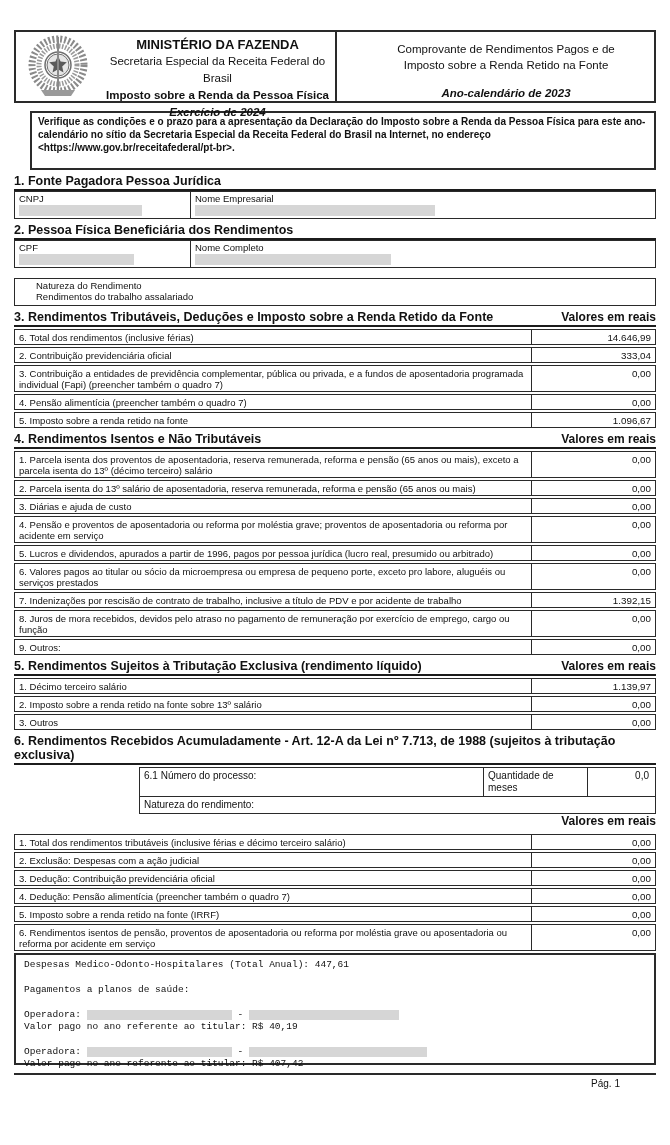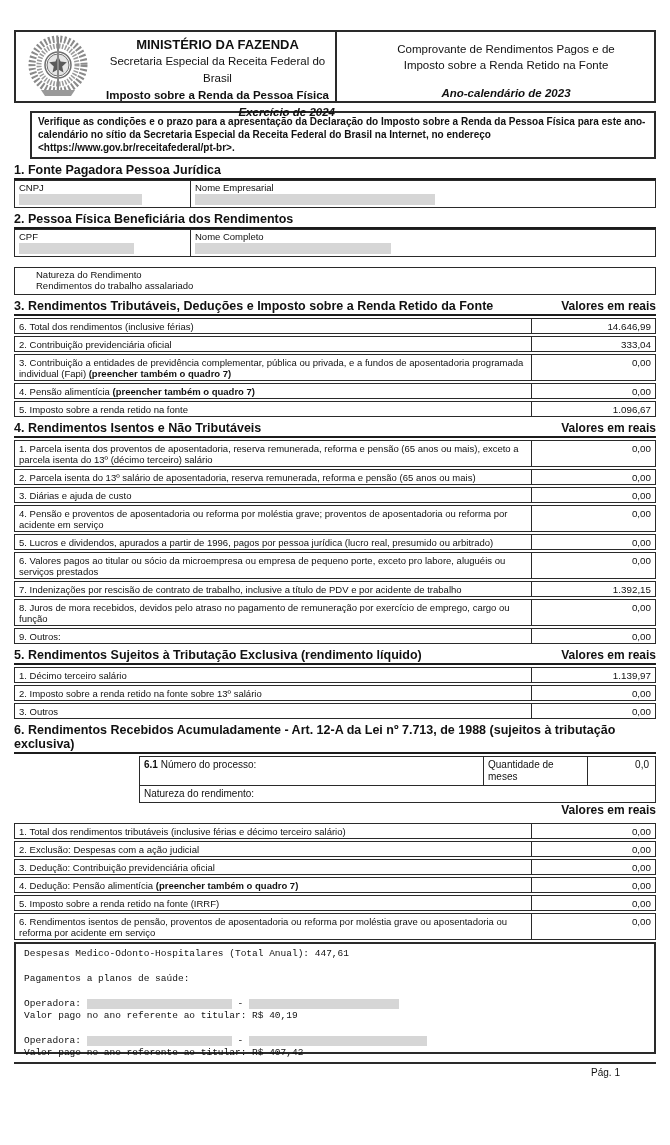--- a/index.html
+++ b/index.html
@@ -9,27 +9,27 @@
   .content { padding:30px 14px 0 14px; }
 
   
   .hdr { display:flex; border:2px solid #2a2a2a; height:73px;gap:21px; }
   .hdr-left { width:321px; display:flex; border-right:2px solid #2a2a2a; }
   .hdr-logo { width:84px; display:flex; align-items:center; justify-content:center; }
   .hdr-left-text { flex:1; text-align:center; padding-top:4px; }
   .h-title { font-size:13px; font-weight:bold; line-height:17px; }
   .h-line  { font-size:11.5px; line-height:17px; }
   .h-b     { font-weight:bold; }
-  .h-bi    { font-weight:bold; font-style:italic;text-align:right; }
+  .h-bi    { font-weight:bold; font-style:italic; }
   .hdr-right { flex:1; text-align:center; padding-top:9px; }
   .hr-line { font-size:11.5px; line-height:16px; }
   .hr-cal  { font-size:11.5px; font-weight:bold; font-style:italic; margin-top:14px; }
 
   
-  .notice { border:2px solid #2a2a2a; margin:8px 0 0 16px; padding:2px 6px 3px;
+  .notice { border:2px solid #2a2a2a; margin:8px 0 0 16px; padding:2px 6px 14px;
             font-size:10px; font-weight:bold; line-height:13px; }
 
   
   .sec-head { display:flex; justify-content:space-between; align-items:flex-end;
               border-bottom:2px solid #1c1c1c; margin-top:4px; padding-bottom:1px; }
   .sec-title { font-size:12.5px; font-weight:bold; line-height:14px; }
   .sec-right { font-size:12px; font-weight:bold; line-height:14px; }
 
   
   .fieldrow { display:flex; border:1px solid #2a2a2a; }
@@ -41,21 +41,21 @@
   .redact { background:#d6d6d6; height:11px; margin-top:1px; }
   .naturebox { border:1px solid #2a2a2a; margin-top:10px; padding:1px 21px 2px; }
   .nval { font-size:9.5px; line-height:12px; }
 
   
   .tbl { margin-top:1px; }
   .trow { display:flex; border:1px solid #2a2a2a; margin-top:2px; }
   .tlabel { flex:1; padding:1.5px 4px; font-size:9.5px; line-height:11px; }
   .tvalue { width:124px; border-left:1px solid #2a2a2a; text-align:right;
             padding:1.5px 4px; font-size:9.8px; line-height:11px; }
-  .bld { font-weight:bold;margin-top:37px; }
+  .bld { font-weight:normal;margin-top:37px; }
 
   
   .s6-top { display:flex; align-items:flex-end; margin-top:2px;flex-direction:column; }
   .s6-left { width:517px; }
   .s6-prow { display:flex; border:1px solid #2a2a2a; }
   .s6-cell-a { flex:1; padding:2px 4px; font-size:10px; line-height:12px; }
   .s6-cell-b { width:104px; border-left:1px solid #2a2a2a; padding:2px 4px; font-size:10px; line-height:12px; }
   .s6-cell-c { width:68px;  border-left:1px solid #2a2a2a; padding:2px 6px; font-size:10px; line-height:12px; text-align:right; }
   .s6-nature { border:1px solid #2a2a2a; margin-top:-1px; padding:2px 4px; font-size:10px; line-height:12px; }
   .s6-vir { flex:1; text-align:right; font-size:12px; font-weight:bold; padding-bottom:2px; }

